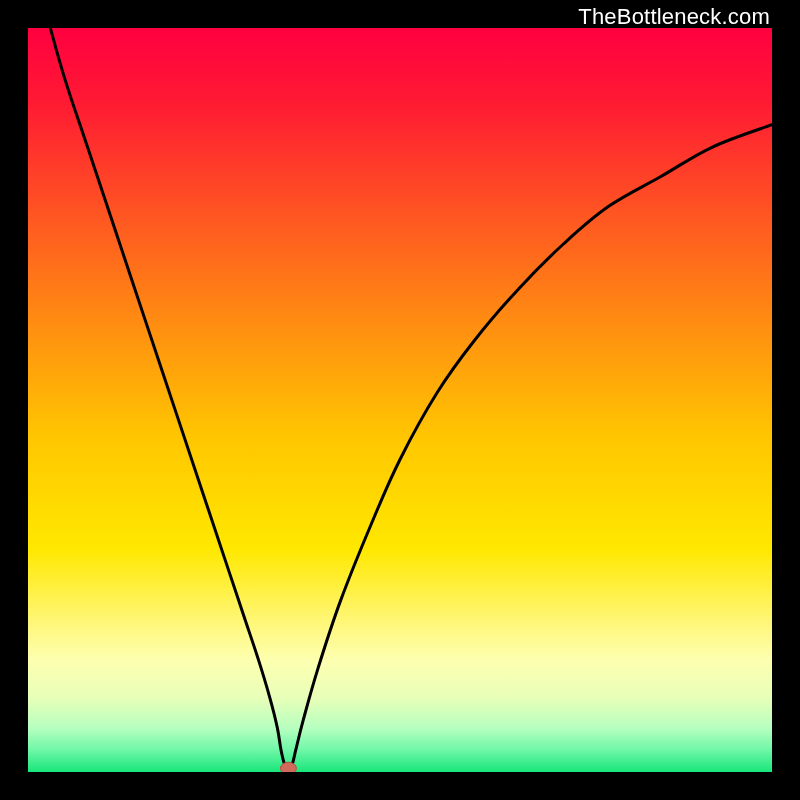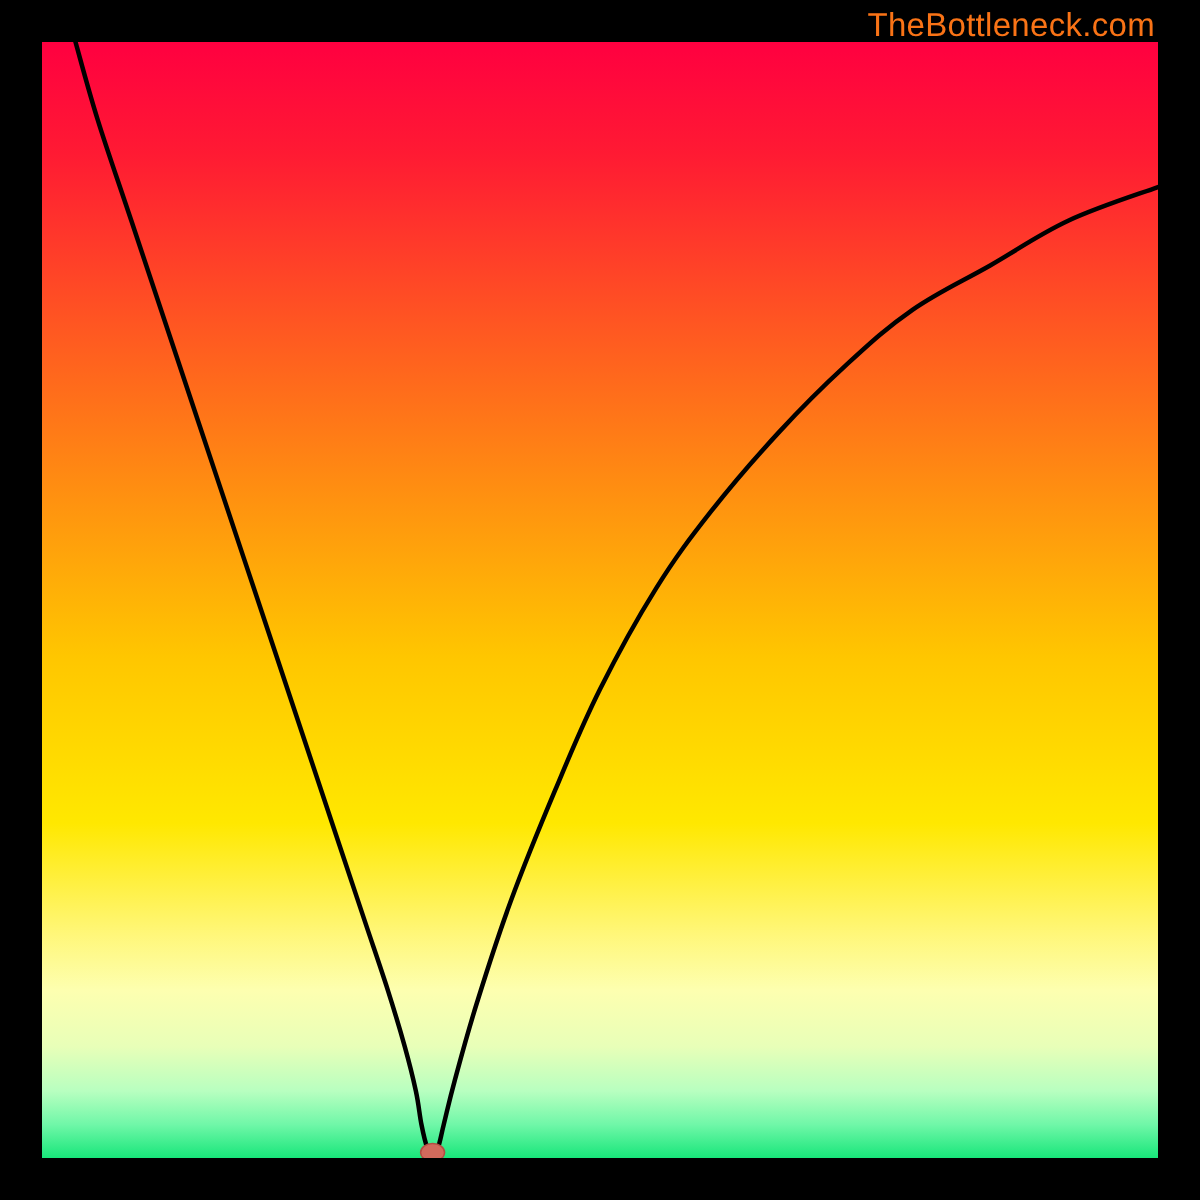--- a/index.html
+++ b/index.html
@@ -23,21 +23,21 @@
     position: absolute;
     left: 0;
     top: 0;
     width: 744px;
     height: 744px;
   }
   .watermark {
     position: absolute;
     top: 4px;
     right: 30px;
-    color: #f97316;
+    color: #ffffff;
     font-size: 22px;
     font-weight: 500;
     letter-spacing: 0.2px;
     font-family: Arial, Helvetica, sans-serif;
   }
   svg {
     display: block;
   }
 </style>
 </head>

